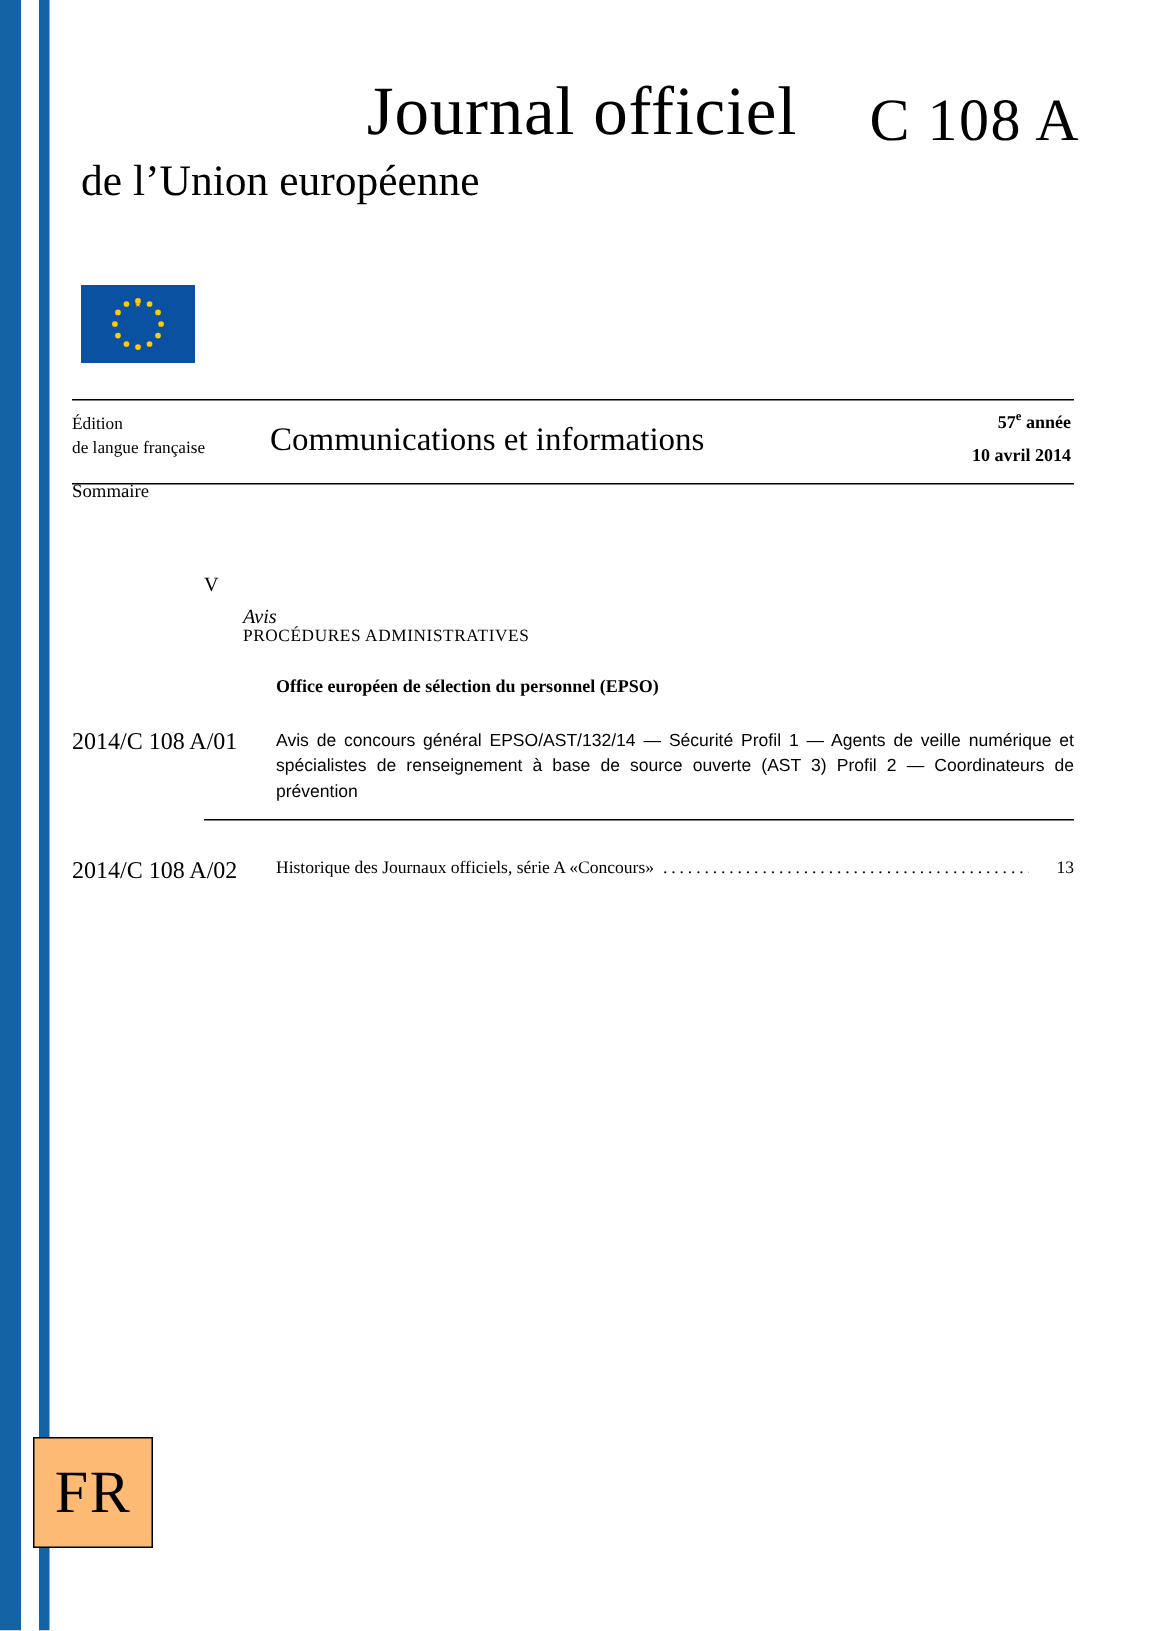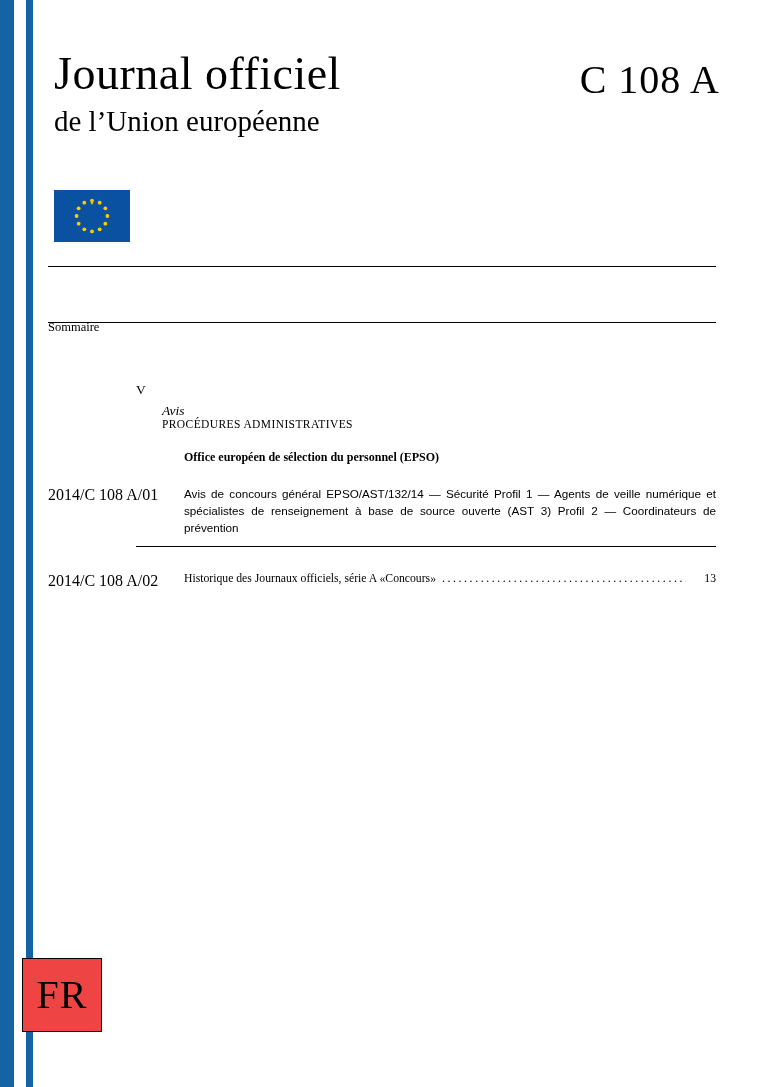--- a/index.html
+++ b/index.html
@@ -49,20 +49,21 @@
     left: 6px;
     top: 50px;
     width: 668px;
   }
   .jo-title {
     font-family: "Liberation Serif", serif;
     font-size: 46px;
     letter-spacing: 0.5px;
     line-height: 1.05;
     white-space: nowrap;
+    text-align: center;
   }
   .jo-sub {
     font-family: Liberation Serif, serif;
     font-size: 29px;
     line-height: 1.1;
     margin-top: 8px;
     white-space: nowrap;
   }
   .issue-code {
     position: absolute;
@@ -246,21 +247,21 @@
   }
 
   
   .fr-box {
     position: absolute;
     left: -26px;
     top: 958px;
     width: 78px;
     height: 72px;
     border: 1.6px solid #000;
-    background: #ef4444;
+    background: #fdba74;
     display: flex;
     align-items: center;
     justify-content: center;
   }
   .fr-box span {
     font-family: "Liberation Serif", serif;
     font-size: 40px;
     letter-spacing: 1px;
     line-height: 1;
   }
@@ -300,20 +301,29 @@
         <circle cx="24.65" cy="33.7" r="1.9"></circle>
         <circle cx="22.6" cy="26" r="1.9"></circle>
         <circle cx="24.65" cy="18.3" r="1.9"></circle>
         <circle cx="30.3" cy="12.65" r="1.9"></circle>
       </g>
     </svg>
   </div>
 
   <div class="rule" style="top:266px;"></div>
 
+  <div class="band">
+    <div class="edition">
+      <div>Édition</div>
+      <div>de langue française</div>
+    </div>
+    <div class="band-title">Communications et informations</div>
+    <div class="year"><span>57</span><span class="sup">e</span><span> année</span></div>
+    <div class="date">10 avril 2014</div>
+  </div>
 
   <div class="rule" style="top:322px;"></div>
 
   <div class="sommaire">Sommaire</div>
 
   <div class="toc">
     <div class="sect-roman">V</div>
     <div class="sect-name">Avis</div>
     <div class="sect-sub">PROCÉDURES ADMINISTRATIVES</div>
     <div class="org">Office européen de sélection du personnel (EPSO)</div>

